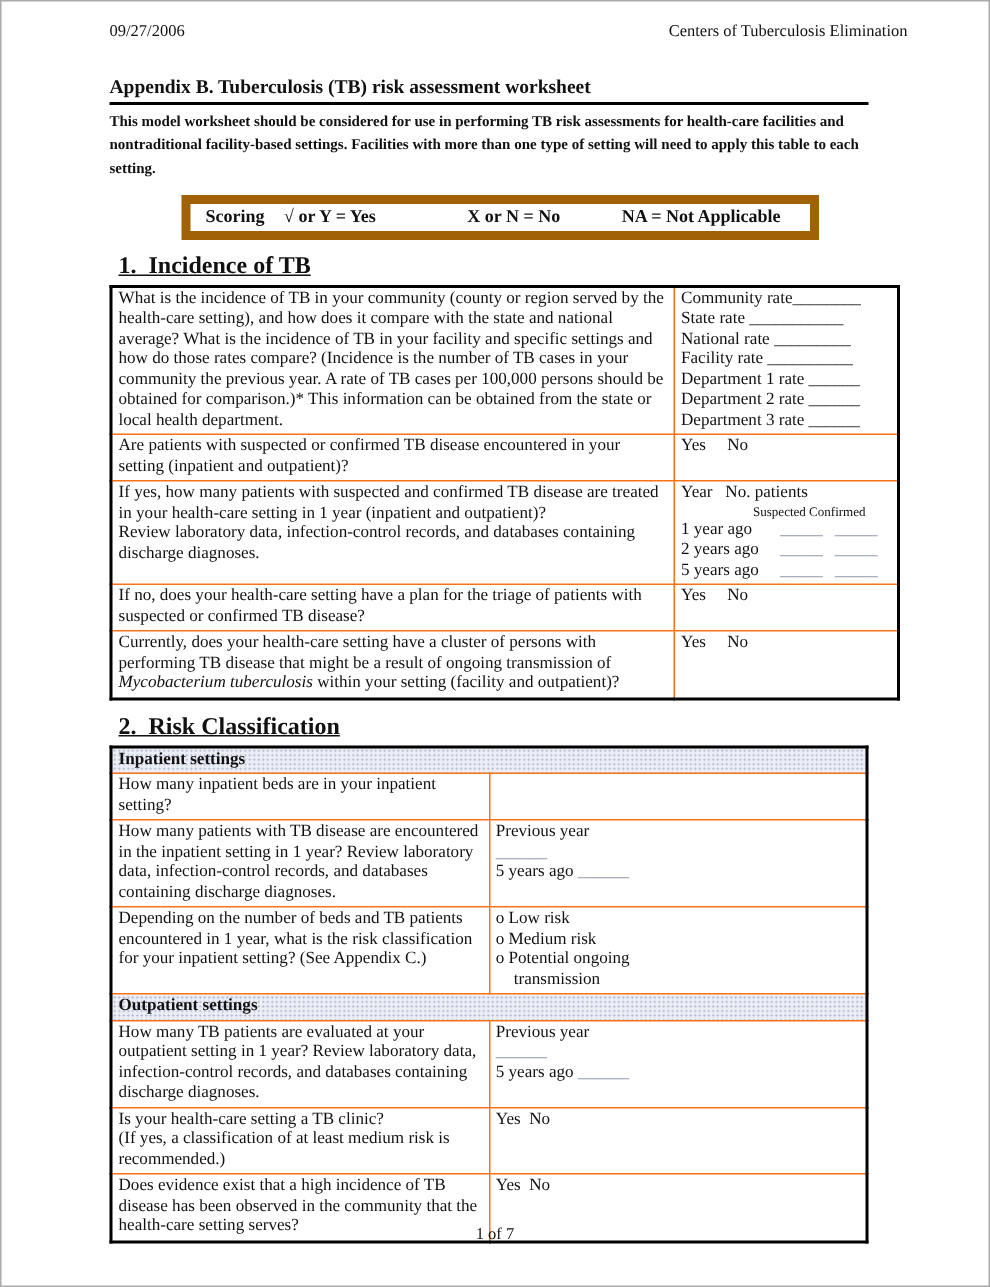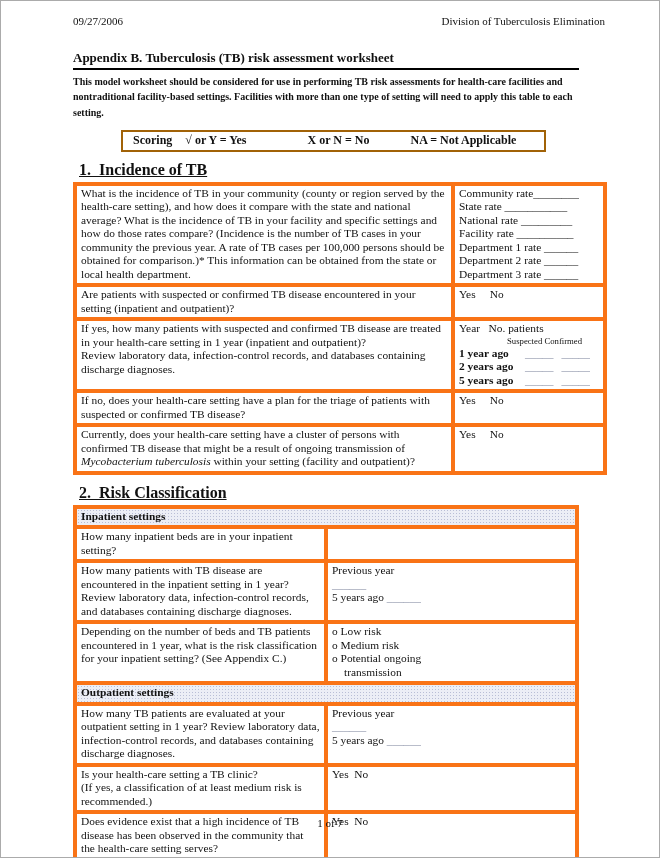--- a/index.html
+++ b/index.html
@@ -27,21 +27,21 @@
   }
   .intro{
     width:506px;
     margin:4px 0 0 0;
     font-size:10px;font-weight:bold;line-height:15.3px;
   }
   
   .scorebox{
     margin:10px 0 0 48px;
     width:425px;box-sizing:border-box;
-    border:2px solid #a16207;
+    border:6px solid #a16207;
     font-size:12px;font-weight:bold;
     padding:1px 0 2px 10px;
     white-space:nowrap;
   }
   .scorebox .s-yes{margin-left:10px;}
   .scorebox .s-no{margin-left:58px;}
   .scorebox .s-na{margin-left:38px;}
   
   .sec-h{
     margin:9px 0 3px 6px;
@@ -50,55 +50,55 @@
     width:fit-content;
   }
   
   table.wk{
     width:506px;table-layout:fixed;
     border-collapse:collapse;
     font-size:11.4px;line-height:13.5px;
   }
   table.wk{border:2px solid #000;}
   table.wk td{
-    border:4px solid #f97316;
+    border:1px solid #f97316;
     vertical-align:top;
     padding:1px 4px 2px 4px;
   }
   td.q{width:366px;white-space:pre-line;}
   td.a{width:140px;padding-left:7px;}
   td.subhdr{
     font-weight:bold;
     background-color:#eceef6;
     background-image:radial-gradient(#b9bed6 0.6px, transparent 0.7px);
     background-size:3px 3px;
     border-top:1.5px solid #000;border-bottom:1px solid #000;
   }
   .sb{display:flex;justify-content:space-between;flex-direction:column;}
   .blank{color:#8089a0;}
   .yline{display:flex;}
-  .ylab{width:58px;flex:none;font-weight:bold;}
+  .ylab{width:58px;flex:none;}
   .yline .blank{margin-left:8px;}
   .small-line{font-size:8.7px;margin-left:48px;line-height:11px;}
   .opt-cont{margin-left:12px;}
   .footer{
     position:absolute;left:0;bottom:28px;width:100%;
     text-align:center;font-size:11px;
   }
   i{font-style:italic;}
 </style>
 </head>
 <body>
 
 <div class="page">
 
   <div class="hdr">
     <span>09/27/2006</span>
     <div class="org">
-      <div>Division of Tuberculosis Elimination</div>
+      <div>Centers of Tuberculosis Elimination</div>
     </div>
   </div>
 
   <div class="title">Appendix B. Tuberculosis (TB) risk assessment worksheet</div>
 
   <p class="intro">This model worksheet should be considered for use in performing TB risk assessments for health-care facilities and nontraditional facility-based settings. Facilities with more than one type of setting will need to apply this table to each setting.</p>
 
   <div class="scorebox">
     <span class="s-lab">Scoring</span>
     <span class="s-yes">√ or Y = Yes</span>
@@ -147,21 +147,21 @@
           <span class="blank">_____</span>
           <span class="blank">_____</span>
         </div>
       </td>
     </tr>
     <tr>
       <td class="q">If no, does your health-care setting have a plan for the triage of patients with suspected or confirmed TB disease?</td>
       <td class="a">Yes&nbsp;&nbsp;&nbsp;&nbsp;&nbsp;No</td>
     </tr>
     <tr>
-      <td class="q"><span>Currently, does your health-care setting have a cluster of persons with confirmed TB disease that might be a result of ongoing transmission of </span><i>Mycobacterium tuberculosis</i><span> within your setting (facility and outpatient)?</span></td>
+      <td class="q"><span>Currently, does your health-care setting have a cluster of persons with performing TB disease that might be a result of ongoing transmission of </span><i>Mycobacterium tuberculosis</i><span> within your setting (facility and outpatient)?</span></td>
       <td class="a">Yes&nbsp;&nbsp;&nbsp;&nbsp;&nbsp;No</td>
     </tr>
   </tbody>
     </table>
 
   <div class="sec-h">2.&nbsp; Risk Classification</div>
 
   <table class="wk">
     <tbody>
         <tr>

